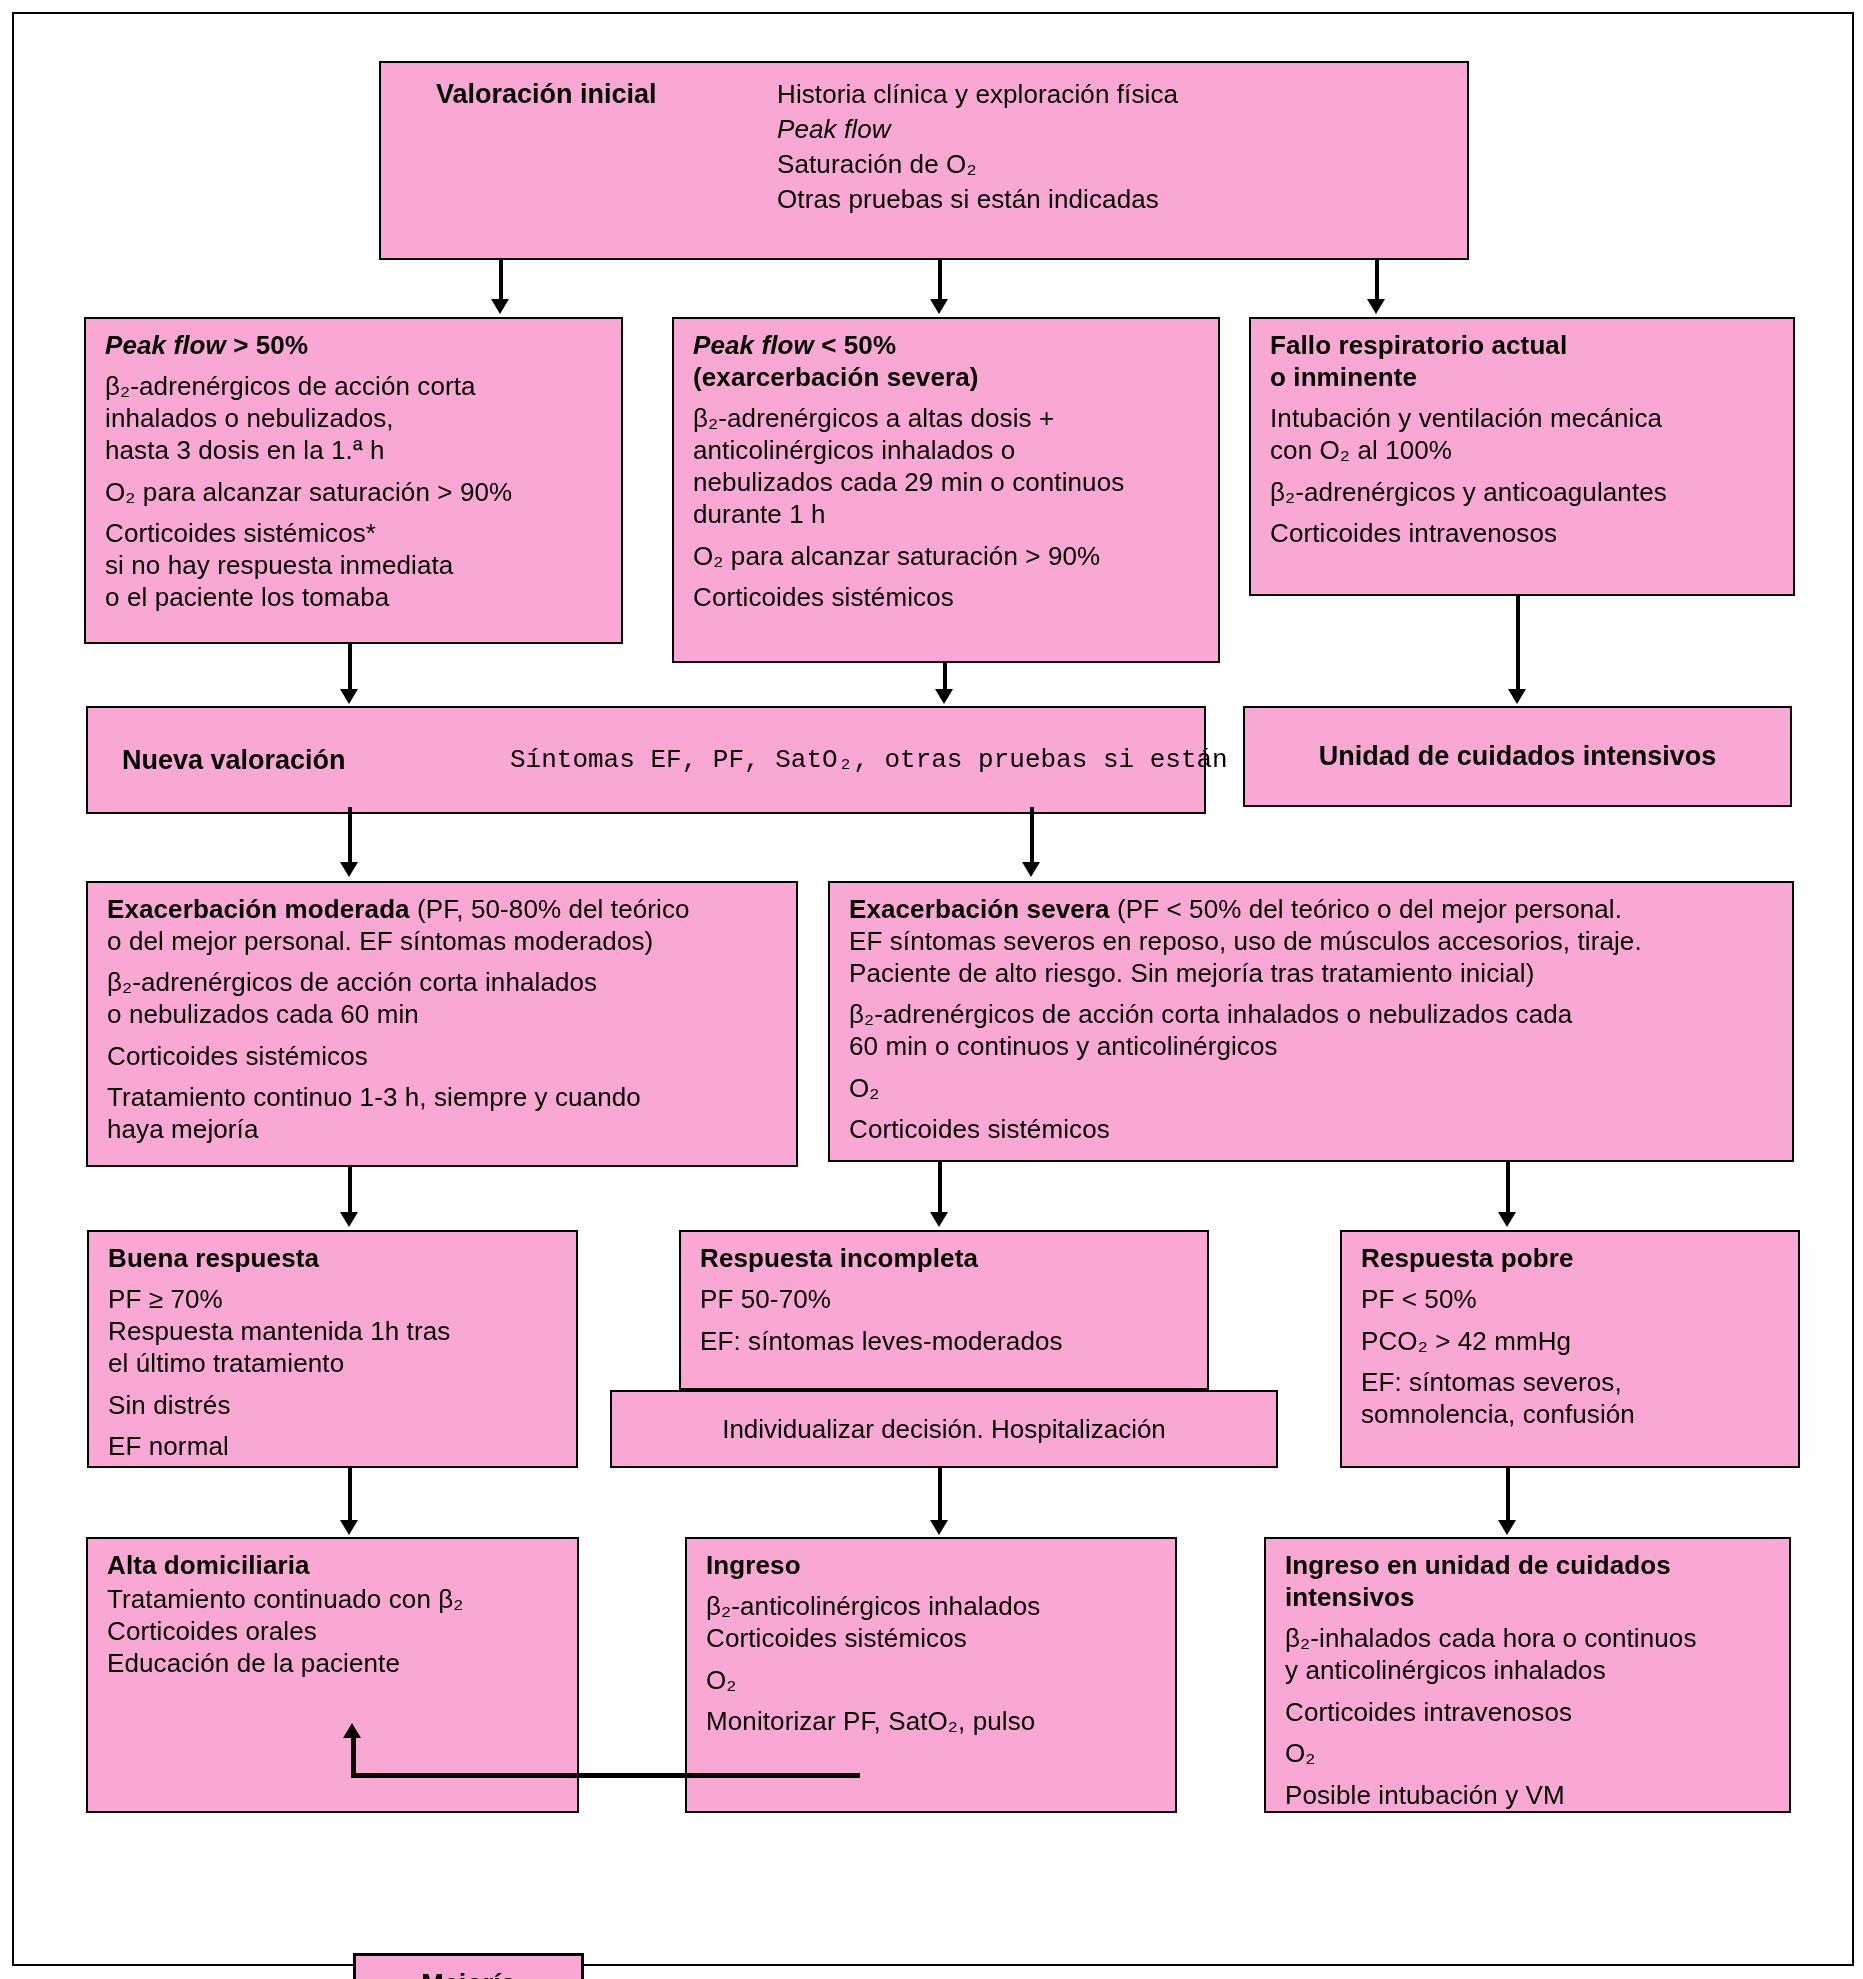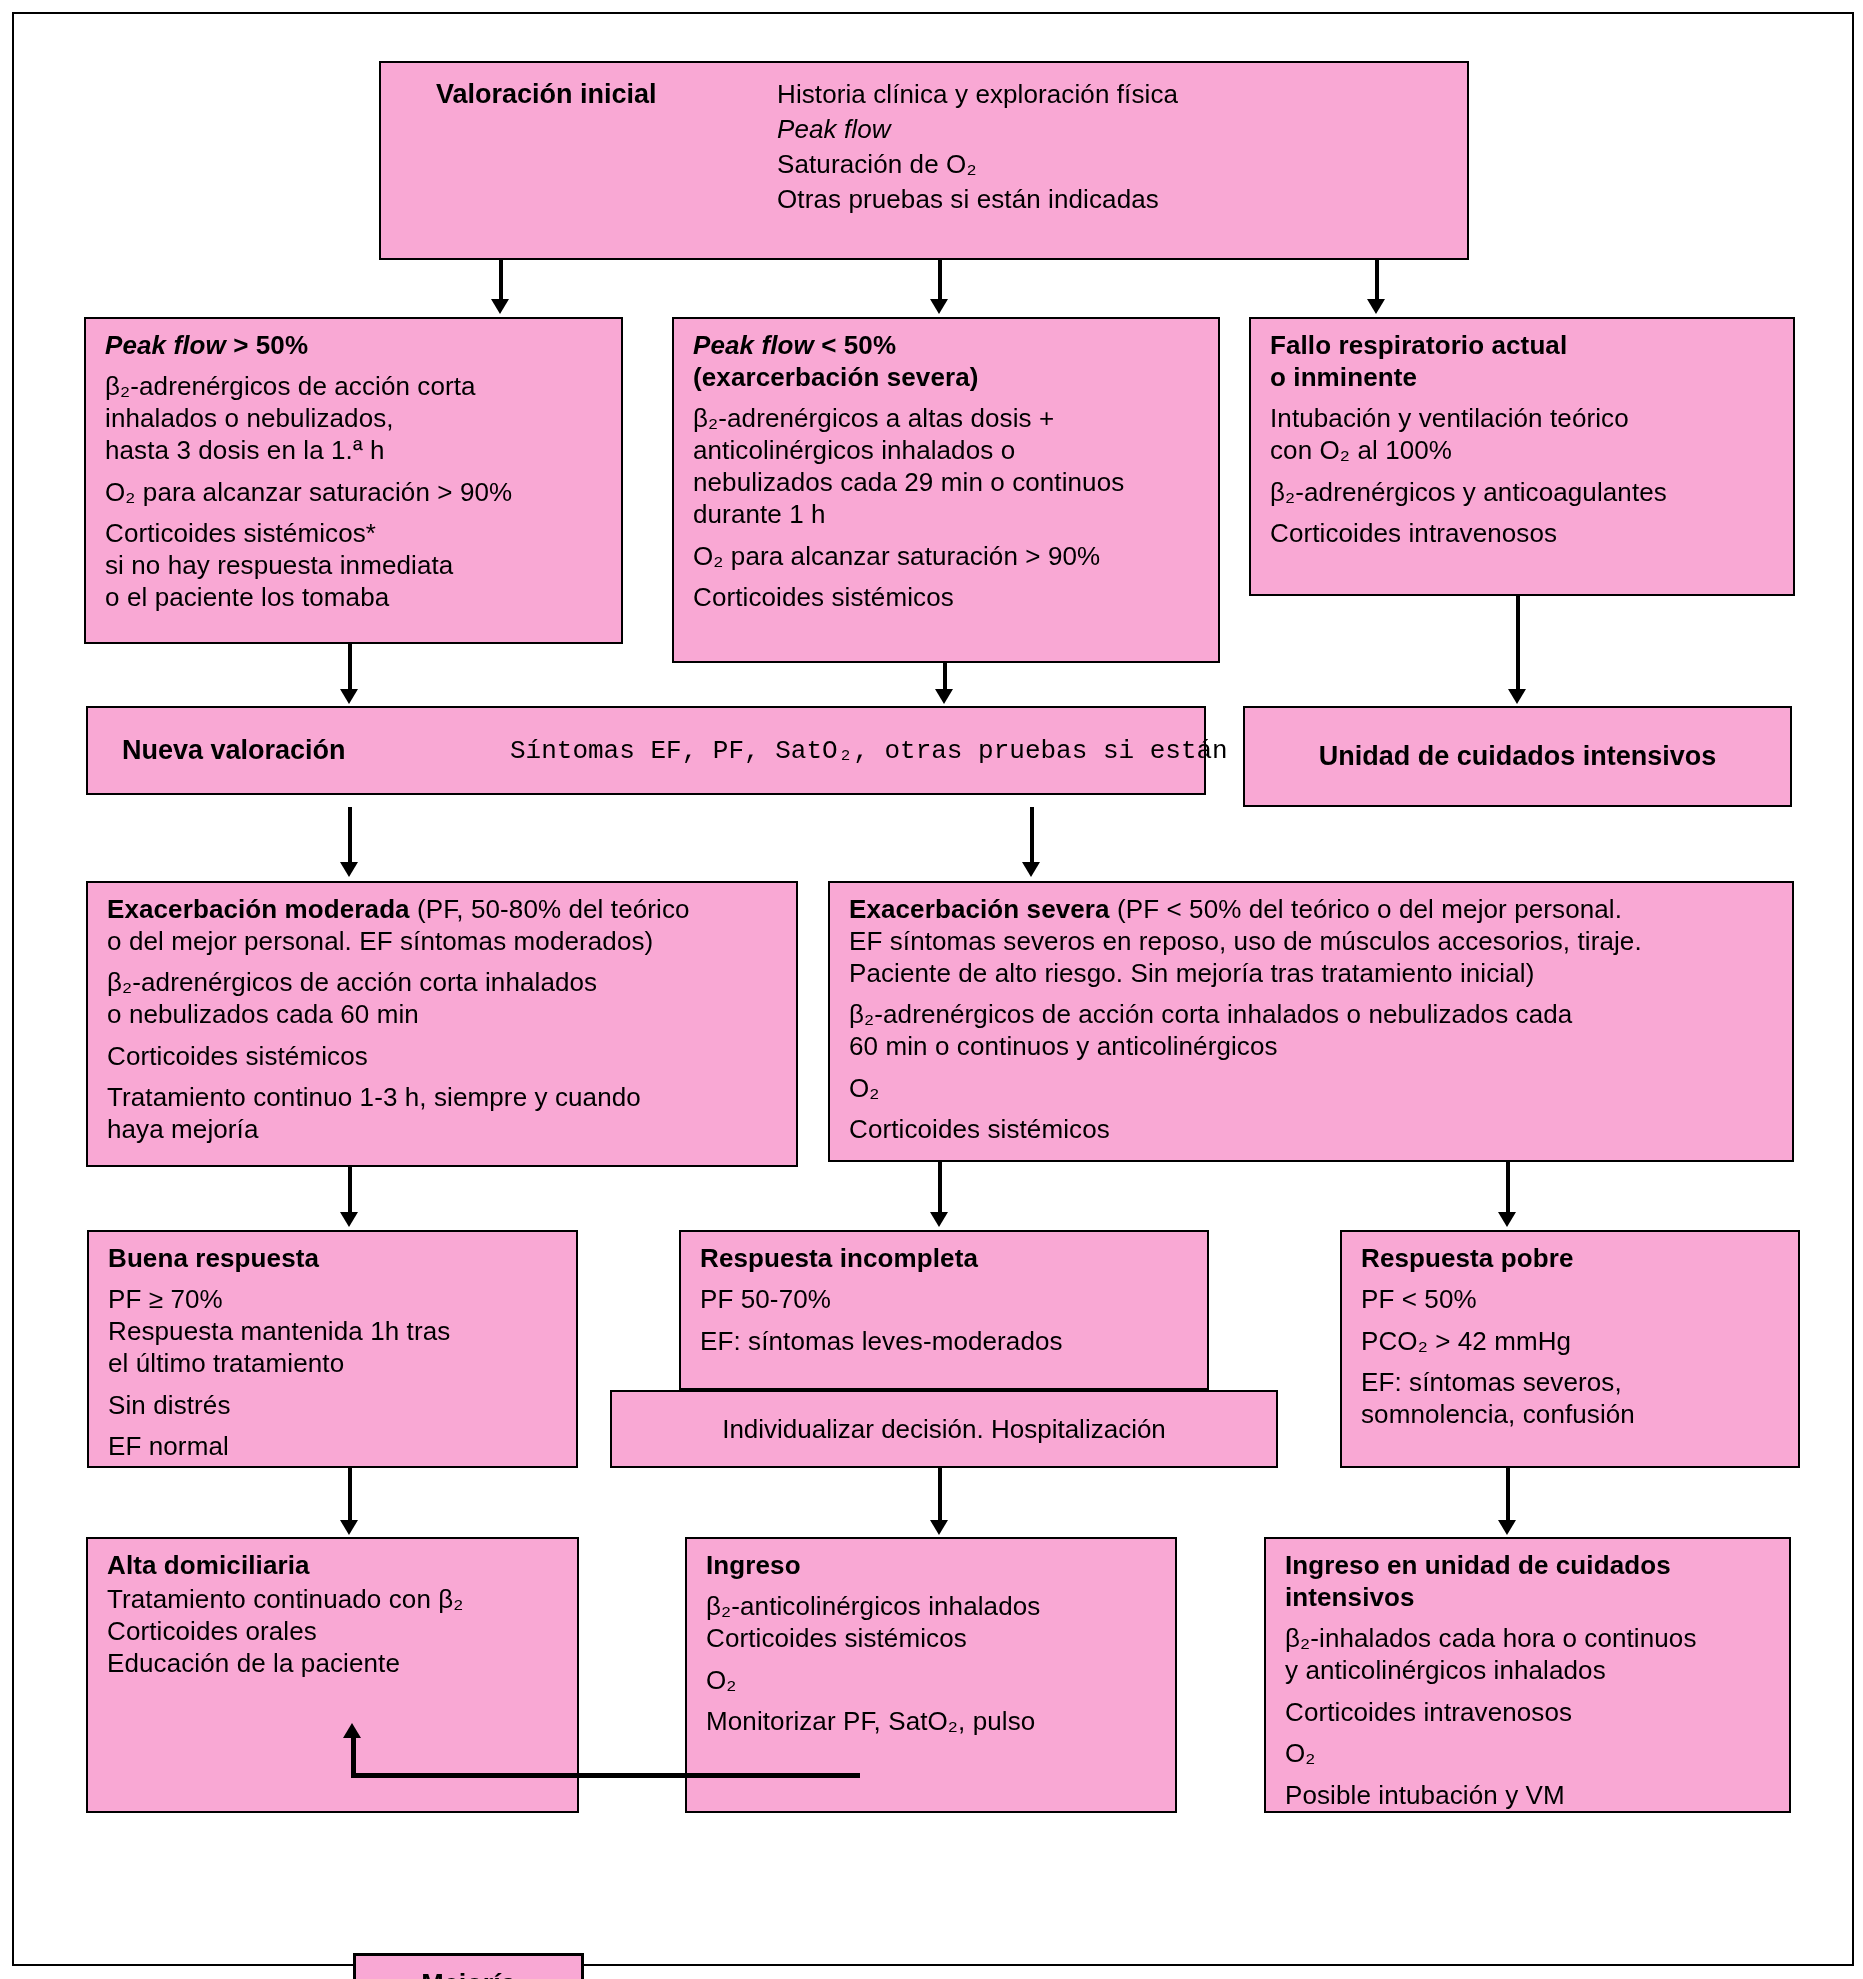--- a/index.html
+++ b/index.html
@@ -103,37 +103,37 @@
       </div>
   </div>
 
   <div class="box" style="left:1249px;top:317px;width:546px;height:279px;">
     <div>
         <div class="para">
           <div class="ln"><span class="s-b">Fallo respiratorio actual</span></div>
           <div class="ln"><span class="s-b">o inminente</span></div>
         </div>
         <div class="para">
-          <div class="ln"><span class="s-r">Intubación y ventilación teórico</span></div>
+          <div class="ln"><span class="s-r">Intubación y ventilación mecánica</span></div>
           <div class="ln"><span class="s-r">con O₂ al 100%</span></div>
         </div>
         <div class="para">
           <div class="ln"><span class="s-r">β₂-adrenérgicos y anticoagulantes</span></div>
         </div>
         <div class="para">
           <div class="ln"><span class="s-r">Corticoides intravenosos</span></div>
         </div>
       </div>
   </div>
 
   <div class="arr" style="left:348px;top:644px;height:45px;"></div>
   <div class="arr" style="left:943px;top:663px;height:26px;"></div>
   <div class="arr" style="left:1516px;top:596px;height:93px;"></div>
 
-  <div class="box rowcenter" style="left:86px;top:706px;width:1120px;height:89px;padding:0 7.7px 0 34px;">
+  <div class="box rowcenter" style="left:86px;top:706px;width:1120px;height:108px;padding:0 7.7px 0 34px;">
     <div style="flex:0 0 388px;font-weight:bold;font-size:27px;">Nueva valoración</div>
     <div style="font-size:26px;font-family:Liberation Mono, monospace;">Síntomas EF, PF, SatO₂, otras pruebas si están indicadas</div>
   </div>
 
   <div class="box centerbox bigbold" style="left:1243px;top:706px;width:549px;height:101px;padding:12px;">
     <div>Unidad de cuidados intensivos</div>
   </div>
 
   <div class="arr" style="left:348px;top:807px;height:55px;"></div>
   <div class="arr" style="left:1030px;top:807px;height:55px;"></div>

